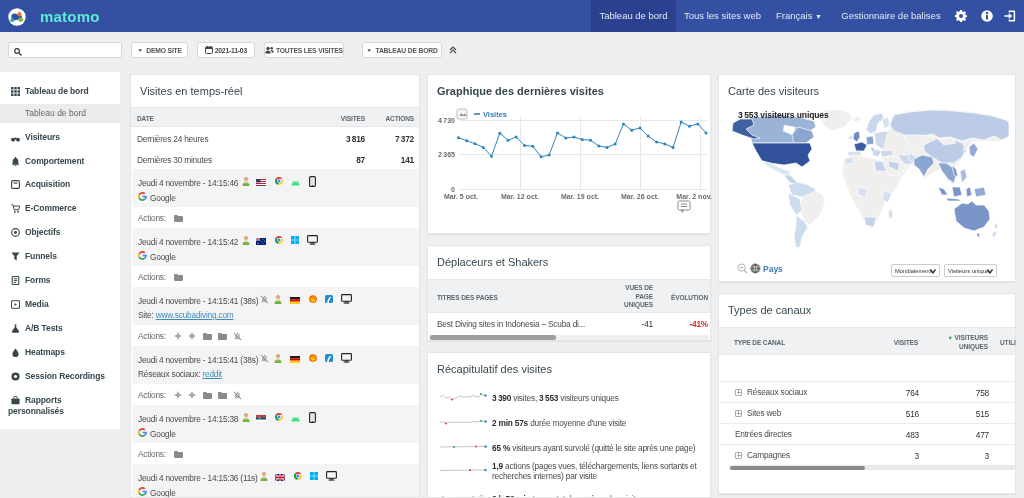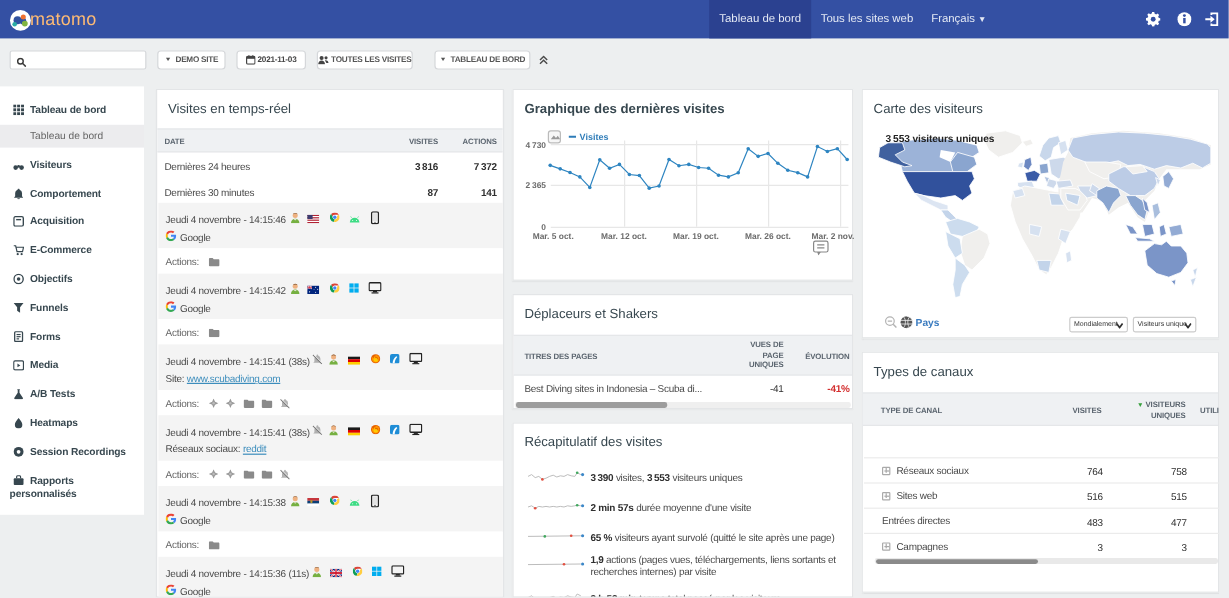--- a/index.html
+++ b/index.html
@@ -1,21 +1,21 @@
 <!DOCTYPE html>
 <html><head>
 <meta charset="utf-8">
 <style>
 *{margin:0;padding:0;box-sizing:border-box;}
 html,body{width:1024px;height:498px;overflow:hidden;}
 body{font-family:"Liberation Sans",sans-serif;background:#edeff0;position:relative;font-size:8.3px;color:#444;}
 .abs{position:absolute;}
 #topbar{position:absolute;left:0;top:0;width:1024px;height:32px;background:#3450a3;}
 #topbar .navitem{position:absolute;top:0;height:32px;line-height:32px;color:#e4e9f4;font-size:9.5px;text-align:center;}
-#logo-text{position:absolute;left:25px;top:8px;color:#fdba74;font-size:15px;line-height:17px;font-weight:normal;letter-spacing:0.2px;}
+#logo-text{position:absolute;left:40px;top:8px;color:#5eead4;font-size:15px;line-height:17px;font-weight:bold;letter-spacing:0.2px;}
 .tbtn{position:absolute;top:42px;height:16px;background:#fff;border:1px solid #d5d7da;border-radius:3px;font-size:6.8px;font-weight:bold;color:#555;letter-spacing:-0.2px;display:flex;align-items:center;justify-content:center;white-space:nowrap;}
 #search{position:absolute;left:8px;top:42px;width:114px;height:16px;background:#fff;border:1px solid #d5d7da;border-radius:2px;}
 #sidebar{position:absolute;left:0;top:72px;width:120px;height:357px;background:#fff;}
 .mitem{position:absolute;left:0;width:120px;height:19px;line-height:19px;font-weight:bold;color:#37474f;font-size:8.5px;letter-spacing:-0.1px;}
 .mitem .mic{position:absolute;left:11px;top:5px;width:9px;height:9px;}
 .mitem .mtx{position:absolute;left:25px;top:0;}
 .card{position:absolute;background:#fff;border:1px solid #e3e5e7;box-shadow:0 1px 1px rgba(0,0,0,0.05);}
 .ctitle{position:absolute;left:9px;font-size:11px;color:#37474f;letter-spacing:0;white-space:nowrap;}
 .thead{position:absolute;background:#eff1f3;border-top:1px solid #e5e7e9;border-bottom:1px solid #e5e7e9;}
 .hlab{position:absolute;font-size:6.5px;font-weight:bold;color:#5c6670;letter-spacing:-0.1px;}
@@ -41,20 +41,21 @@
     <circle cx="6.6" cy="8.9" r="3.3" fill="#3152a0"></circle>
     <circle cx="4.2" cy="12.2" r="1.9" fill="#2caca4"></circle>
     <circle cx="11.1" cy="9.5" r="2.8" fill="#3152a0"></circle>
     <circle cx="11.4" cy="6.2" r="2.1" fill="#ef7130"></circle>
     <circle cx="12.7" cy="11.6" r="2.4" fill="#81b441"></circle>
   </svg>
   <div id="logo-text">matomo</div>
   <div class="navitem" style="left:591px;width:85px;background:#2b4190;">Tableau de bord</div>
   <div class="navitem" style="left:676px;width:93px;">Tous les sites web</div>
   <div class="navitem" style="left:769px;width:60px;">Français <span style="font-size:7px;">▼</span></div>
+  <div class="navitem" style="left:836px;width:110px;">Gestionnaire de balises</div>
   <svg class="abs" style="left:955px;top:10px" width="12" height="12" viewBox="0 0 16 16">
     <path fill="#fff" d="M6.8 0h2.4l.4 2a6 6 0 0 1 1.6.7l1.7-1.1 1.7 1.7-1.1 1.7a6 6 0 0 1 .7 1.6l2 .4v2.4l-2 .4a6 6 0 0 1-.7 1.6l1.1 1.7-1.7 1.7-1.7-1.1a6 6 0 0 1-1.6.7l-.4 2H6.8l-.4-2a6 6 0 0 1-1.6-.7l-1.7 1.1-1.7-1.7 1.1-1.7a6 6 0 0 1-.7-1.6l-2-.4V6.8l2-.4a6 6 0 0 1 .7-1.6L1.4 3.1 3.1 1.4l1.7 1.1a6 6 0 0 1 1.6-.7z"></path>
     <circle cx="8" cy="8" r="2.7" fill="#3450a3"></circle>
   </svg>
   <svg class="abs" style="left:981px;top:10px" width="12" height="12" viewBox="0 0 14 14">
     <circle cx="7" cy="7" r="6.8" fill="#fff"></circle>
     <rect x="5.8" y="5.8" width="2.4" height="5.2" fill="#3450a3"></rect>
     <circle cx="7" cy="3.5" r="1.4" fill="#3450a3"></circle>
   </svg>
   <svg class="abs" style="left:1004px;top:10px" width="12" height="12" viewBox="0 0 14 14">

